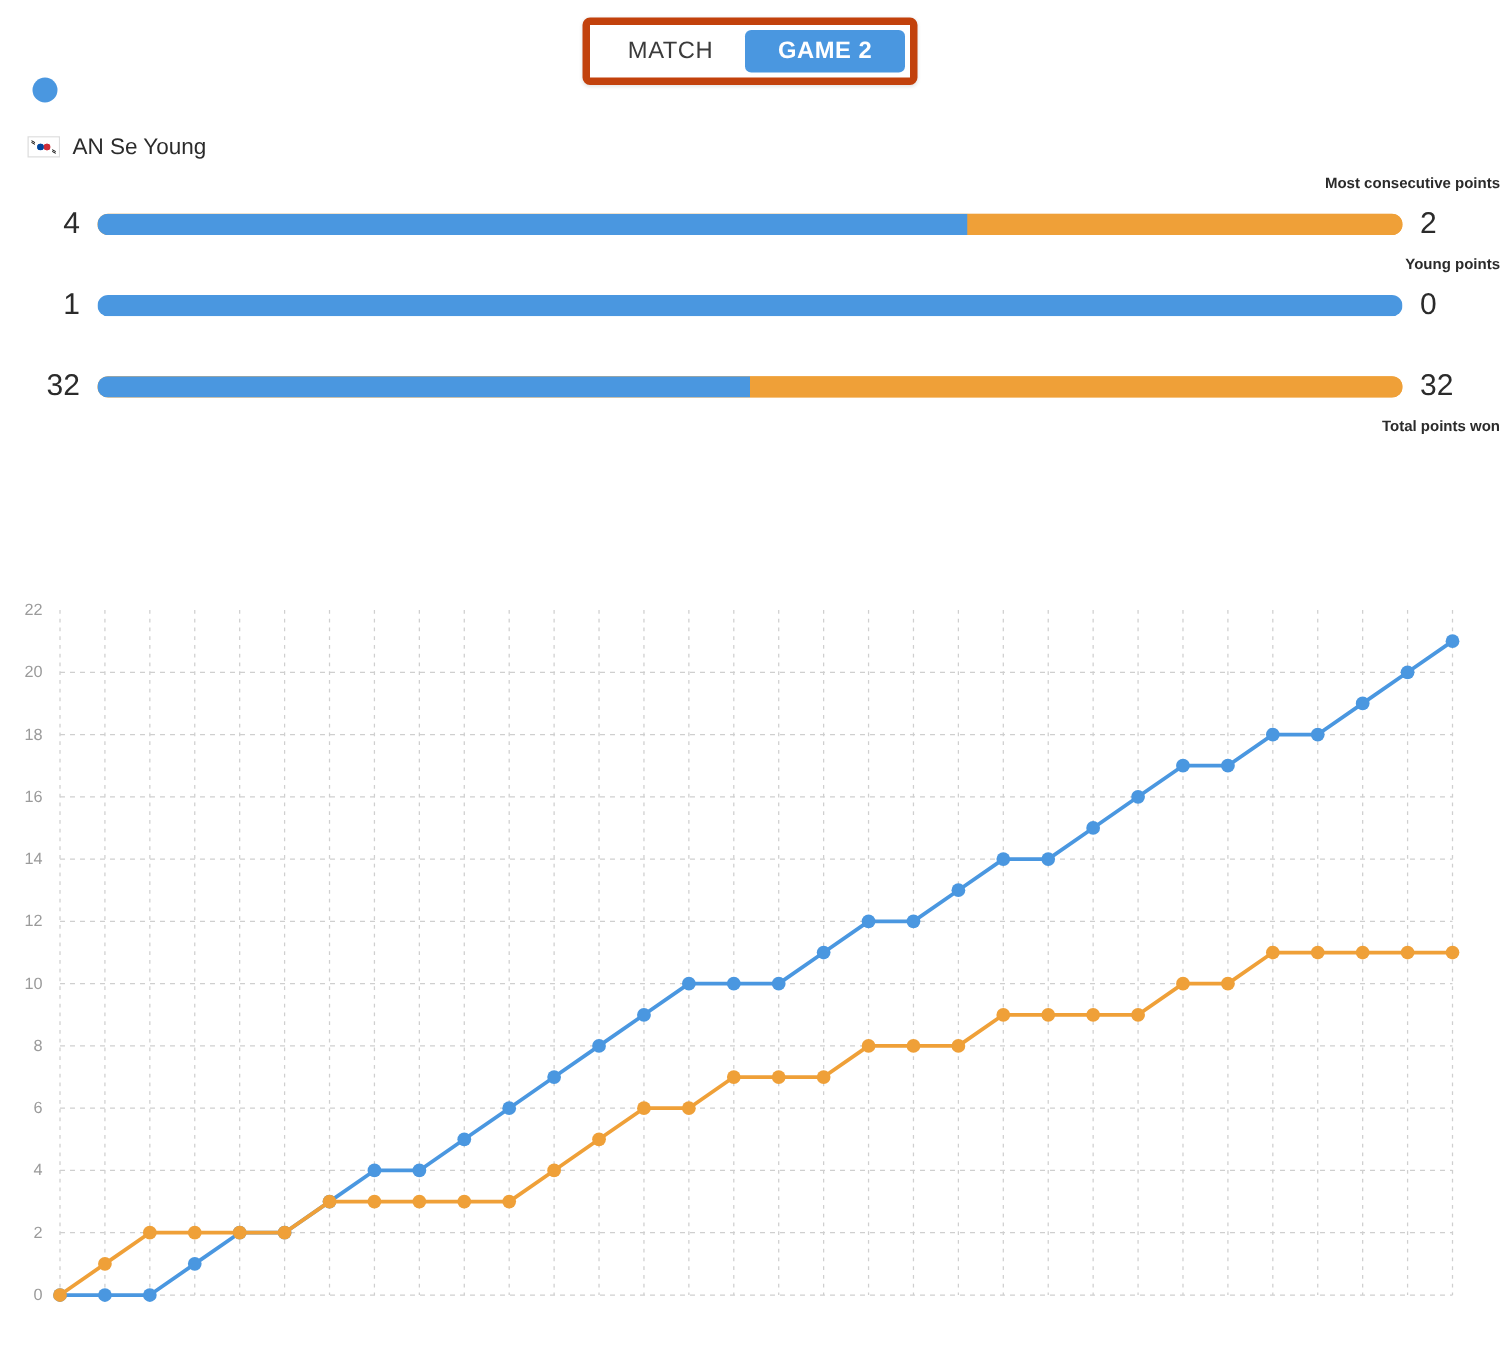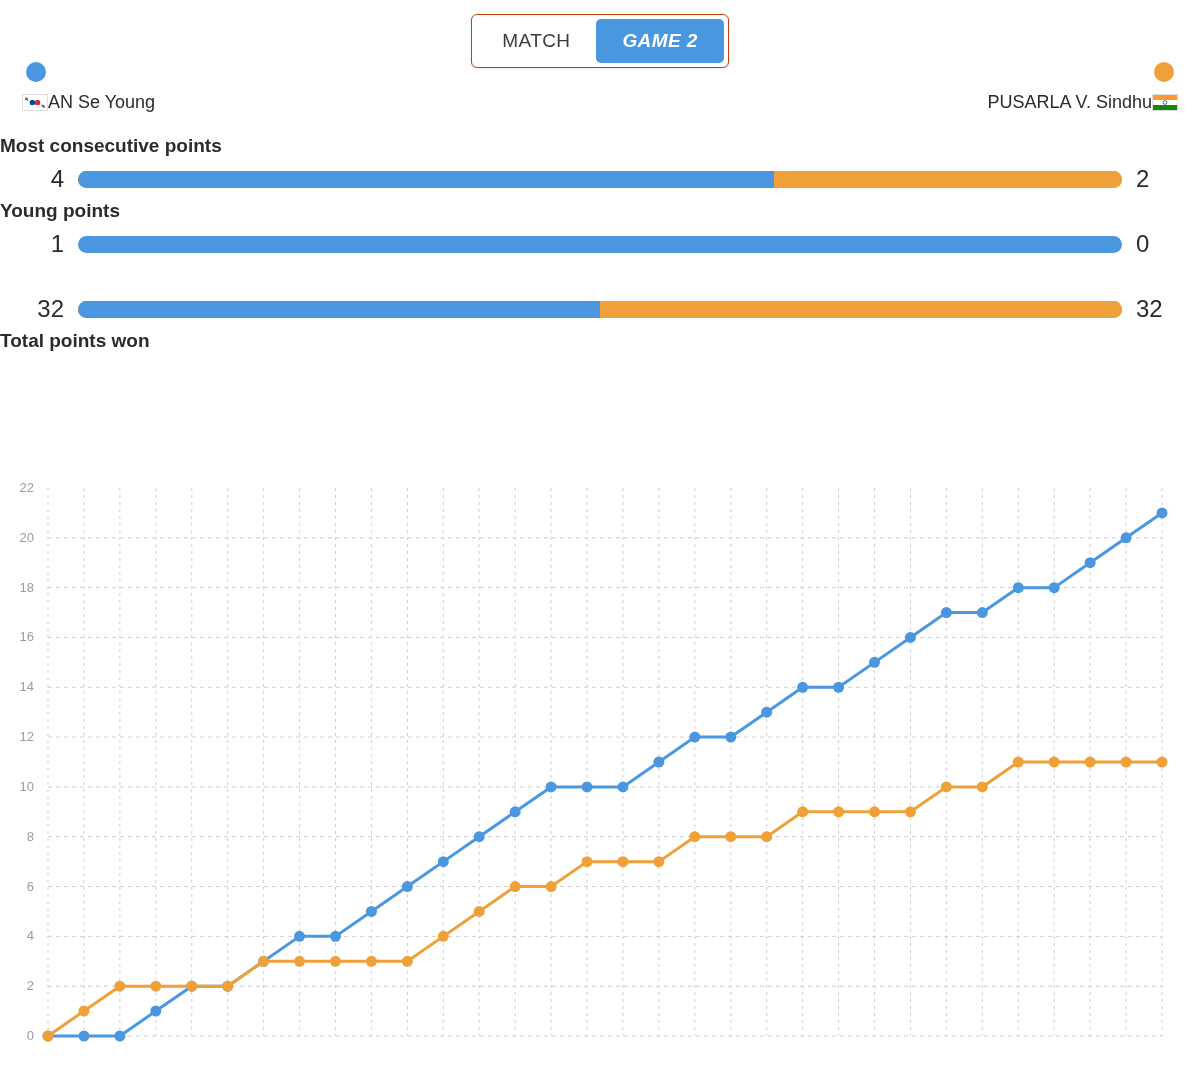--- a/index.html
+++ b/index.html
@@ -21,21 +21,21 @@
   
   .tabbar-wrap {
     position: absolute;
     top: 14px; left: 0; width: 1200px;
     display: flex; justify-content: center;
   }
   .tabbar {
     display: flex;
     align-items: stretch;
     background: #ffffff;
-    border: 1px solid #c2410c;
+    border: 6px solid #c2410c;
     border-radius: 6px;
     box-shadow: 0 1px 3px rgba(0,0,0,0.10);
     padding: 4px;
     height: 54px;
   }
   .tab {
     display: flex; align-items: center; justify-content: center;
     padding: 0 26px;
     font-size: 19px;
     letter-spacing: 0.4px;
@@ -44,21 +44,20 @@
     cursor: pointer;
     background: transparent;
     border: none;
     font-family: "Liberation Sans", sans-serif;
     white-space: nowrap;
   }
   .tab.active {
     background: #4a97e0;
     color: #ffffff;
     font-weight: bold;
-    font-style: italic;
   }
 
   
   .players {
     position: absolute;
     top: 62px; left: 0; width: 1200px;
     height: 62px;
   }
   .player {
     position: absolute;
@@ -69,44 +68,44 @@
   .player.right { right: 22px; align-items: flex-end; }
   .dot {
     width: 20px; height: 20px; border-radius: 50%;
     display: block;
   }
   .dot.blue { background: #4a97e0; }
   .dot.orange { background: #efa038; }
   .player.left .dot { margin-left: 4px; }
   .player.right .dot { margin-right: 4px; }
   .pname-row {
-    display: flex; align-items: center; 
-    margin-top: 10px;
+    display: flex; align-items: center; gap: 10px;
+    margin-top: 25px;
   }
   .pname {
     font-size: 18px;
     color: #2b2b2b;
     white-space: nowrap;
   }
   .flag {
     width: 26px; height: 17px;
     display: inline-block;
     border: 1px solid #dddddd;
     flex: 0 0 auto;
   }
 
   
   .stats {
     position: absolute;
     top: 132px; left: 0; width: 1200px;
   }
   .stat-row { position: relative; height: 65px; }
   .stat-label {
-    text-align: left;
-    font-size: 19px;
+    text-align: right;
+    font-size: 12px;
     font-weight: bold;
     color: #2b2b2b;
     line-height: 22px;
     padding-top: 3px;
   }
   .stat-bar-line {
     position: absolute;
     left: 0; right: 0; top: 30px;
     height: 34px;
     display: flex;
@@ -168,32 +167,20 @@
               <circle cx="14.6" cy="7.5" r="2.6" fill="#cd2e3a"></circle>
               <circle cx="12" cy="7.5" r="2.6" fill="none"></circle>
               <g fill="#000">
                 <rect x="2" y="3" width="3.2" height="0.7" transform="rotate(30 3.6 3.3)"></rect>
                 <rect x="2" y="4.3" width="3.2" height="0.7" transform="rotate(30 3.6 4.6)"></rect>
                 <rect x="18.6" y="10.2" width="3.2" height="0.7" transform="rotate(30 20.2 10.5)"></rect>
                 <rect x="18.6" y="11.5" width="3.2" height="0.7" transform="rotate(30 20.2 11.8)"></rect>
               </g>
             </svg></span>
         <span class="pname">AN Se Young</span>
-      </div>
-    </div>
-    <div class="player right">
-      <span class="dot orange"></span>
-      <div class="pname-row">
-        <span class="pname">PUSARLA V. Sindhu</span>
-        <span class="flag" id="flag-in"><svg width="24" height="15" viewBox="0 0 24 15">
-              <rect width="24" height="5" y="0" fill="#ff9933"></rect>
-              <rect width="24" height="5" y="5" fill="#ffffff"></rect>
-              <rect width="24" height="5" y="10" fill="#138808"></rect>
-              <circle cx="12" cy="7.5" r="1.9" fill="none" stroke="#000080" stroke-width="0.6"></circle>
-            </svg></span>
       </div>
     </div>
   </div>
 
   <div class="stats" id="stats">
       <div class="stat-row">
         <div class="stat-label">Most consecutive points</div>
         <div class="stat-bar-line">
           <div class="stat-val left">4</div>
           <div class="bar">

